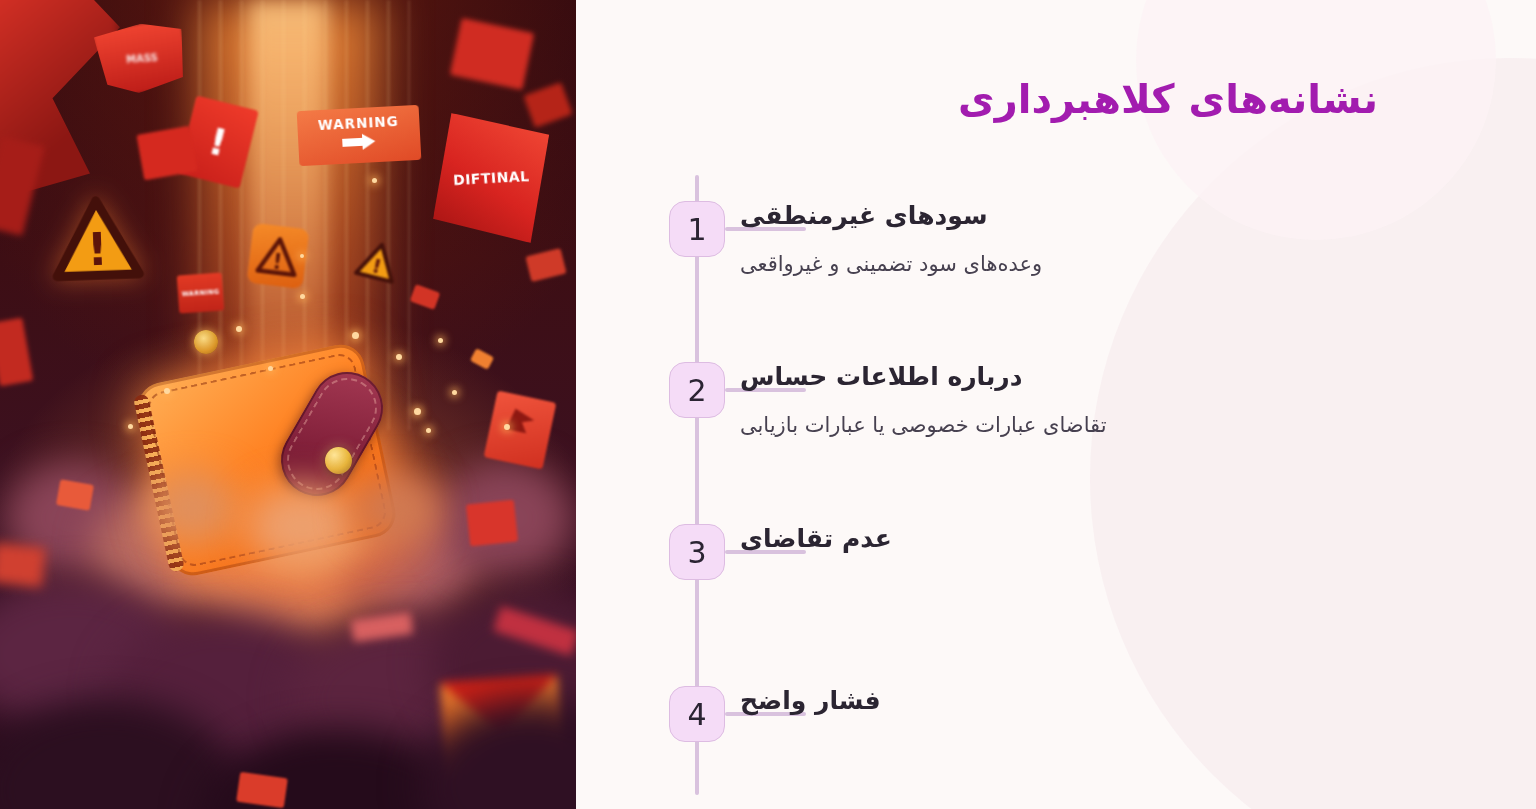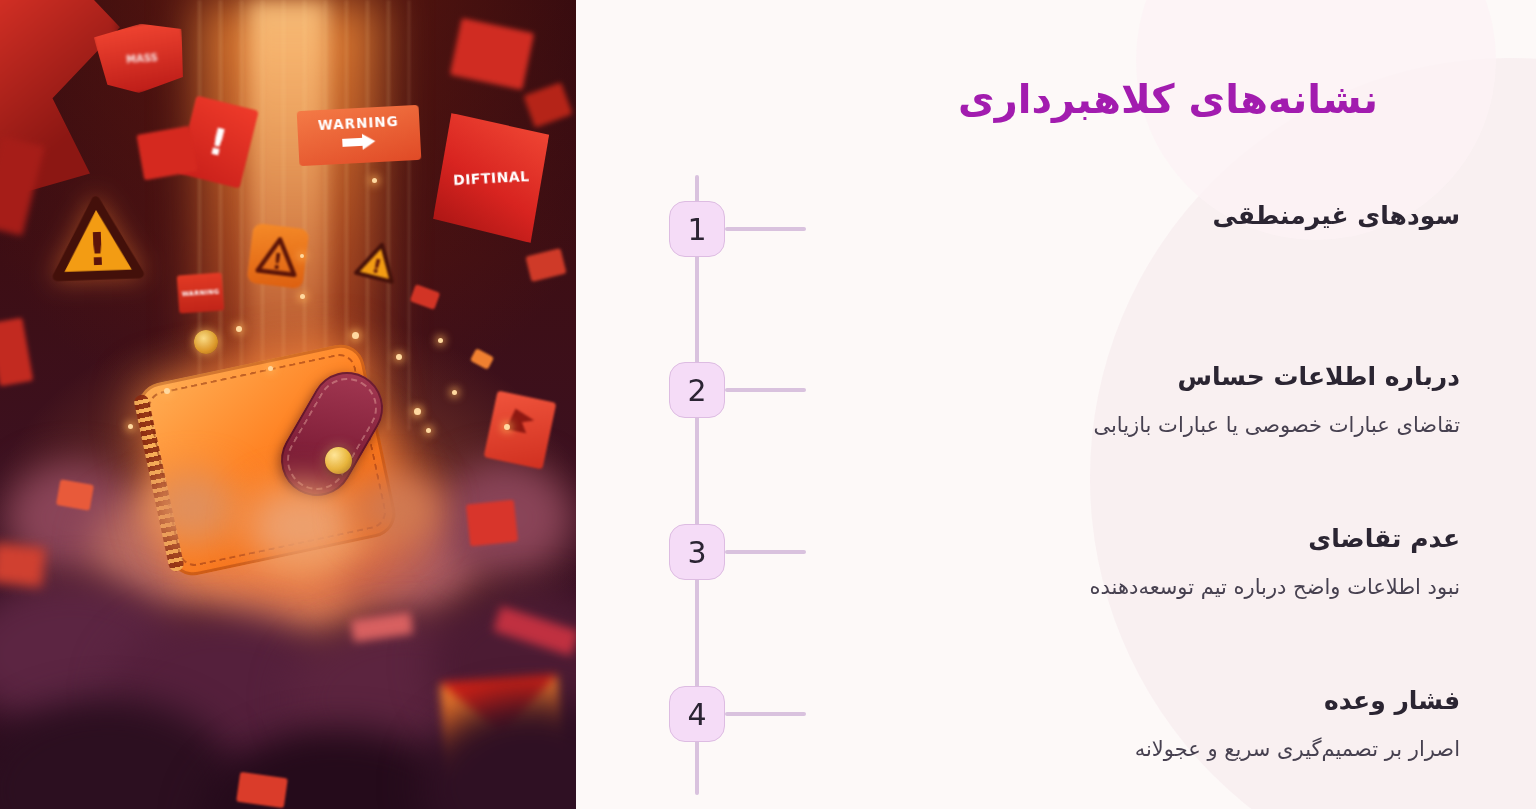--- a/index.html
+++ b/index.html
@@ -163,21 +163,21 @@
     background:#d9c2de; border-radius:2px; }
 
   .t-item { position:absolute; left:0; width:100%; height:120px; }
   .i1{top:201px;} .i2{top:362px;} .i3{top:524px;} .i4{top:686px;}
   .badge { position:absolute; left:93px; top:0; width:56px; height:56px;
     background:#f5dcf7; border:1.5px solid #ddbce2; border-radius:16px;
     display:flex; align-items:center; justify-content:center;
     font-size:30px; color:#2b2433; }
   .connector { position:absolute; left:149px; top:26px; width:81px; height:4px;
     background:#d9c2de; border-radius:2px; }
-  .t-text { position:absolute; left:164px; top:0; width:720px; text-align:right; }
+  .t-text { position:absolute; left:164px; top:0; width:720px; text-align:left; }
   .t-title { font-size:25px; font-weight:bold; color:#2b2532; line-height:1.2; }
   .t-sub { margin-top:20px; font-size:21px; color:#474150; line-height:1.3; }
 </style>
 </head>
 <body>
 
 <div class="stage">
 
   <div class="illus">
     <i class="beam"></i>
@@ -298,20 +298,21 @@
 
     <div class="rail"></div>
 
     <div class="t-item i1">
       <div class="badge">
         <span>1</span>
       </div>
       <i class="connector"></i>
       <div class="t-text">
         <div class="t-title">سودهای غیرمنطقی</div>
+        <div class="t-sub">وعده‌های سود تضمینی و غیرواقعی</div>
       </div>
     </div>
 
     <div class="t-item i2">
       <div class="badge">
         <span>2</span>
       </div>
       <i class="connector"></i>
       <div class="t-text">
         <div class="t-title">درباره اطلاعات حساس</div>
@@ -319,28 +320,26 @@
       </div>
     </div>
 
     <div class="t-item i3">
       <div class="badge">
         <span>3</span>
       </div>
       <i class="connector"></i>
       <div class="t-text">
         <div class="t-title">عدم تقاضای</div>
-        <div class="t-sub">نبود اطلاعات واضح درباره تیم توسعه‌دهنده</div>
       </div>
     </div>
 
     <div class="t-item i4">
       <div class="badge">
         <span>4</span>
       </div>
       <i class="connector"></i>
       <div class="t-text">
-        <div class="t-title">فشار وعده</div>
-        <div class="t-sub">اصرار بر تصمیم‌گیری سریع و عجولانه</div>
+        <div class="t-title">فشار واضح</div>
       </div>
     </div>
   </div>
 </div>
 
 </body></html>

